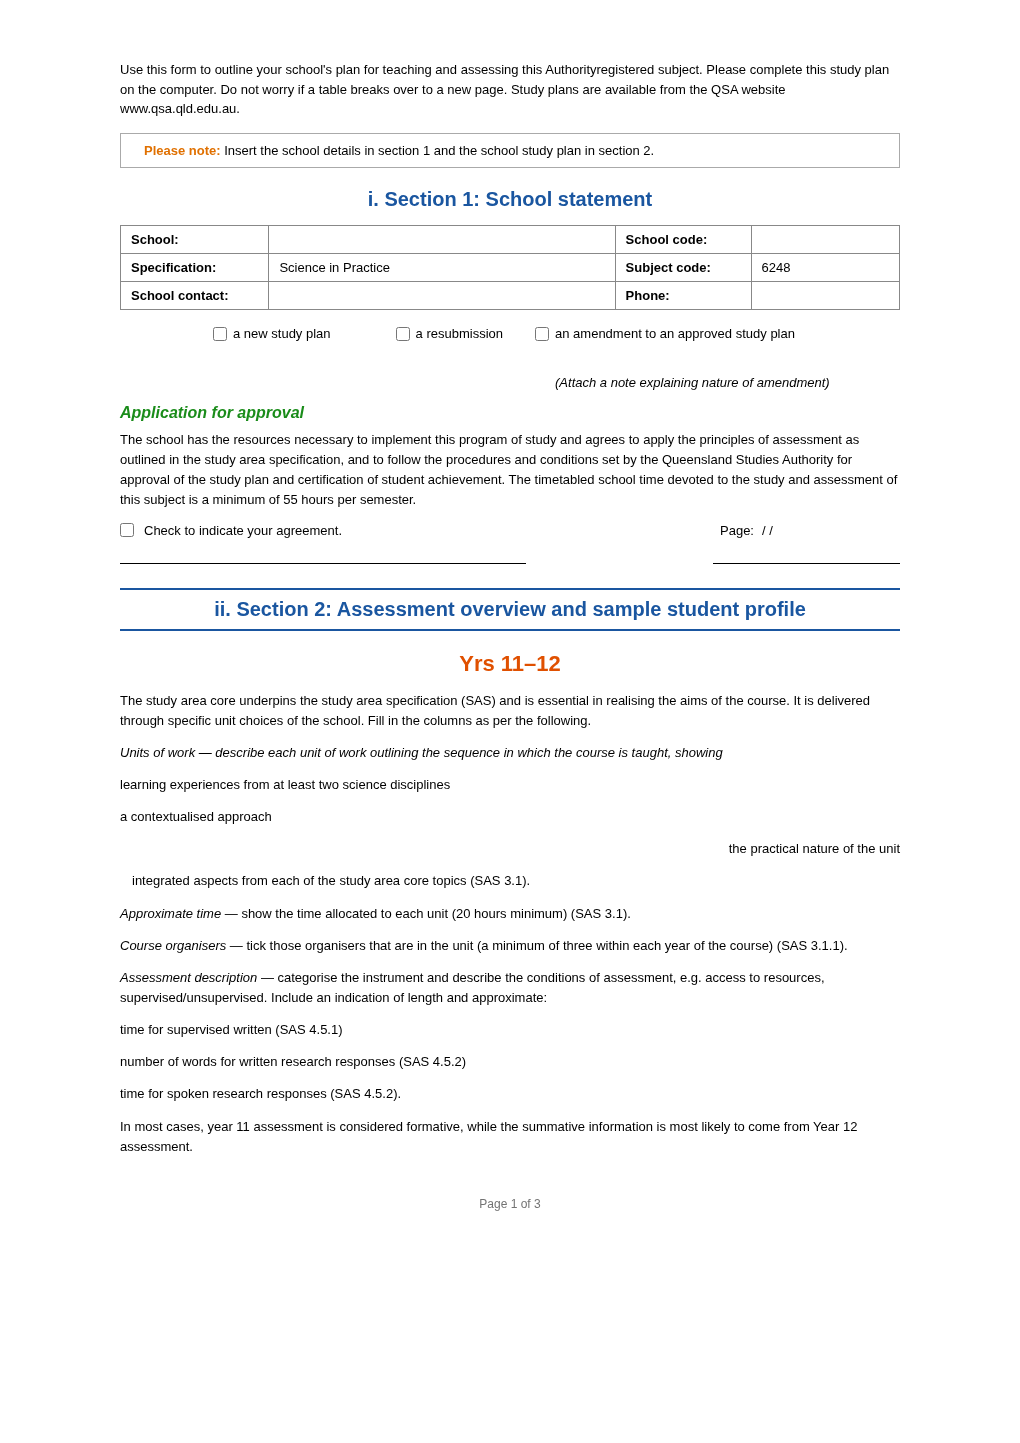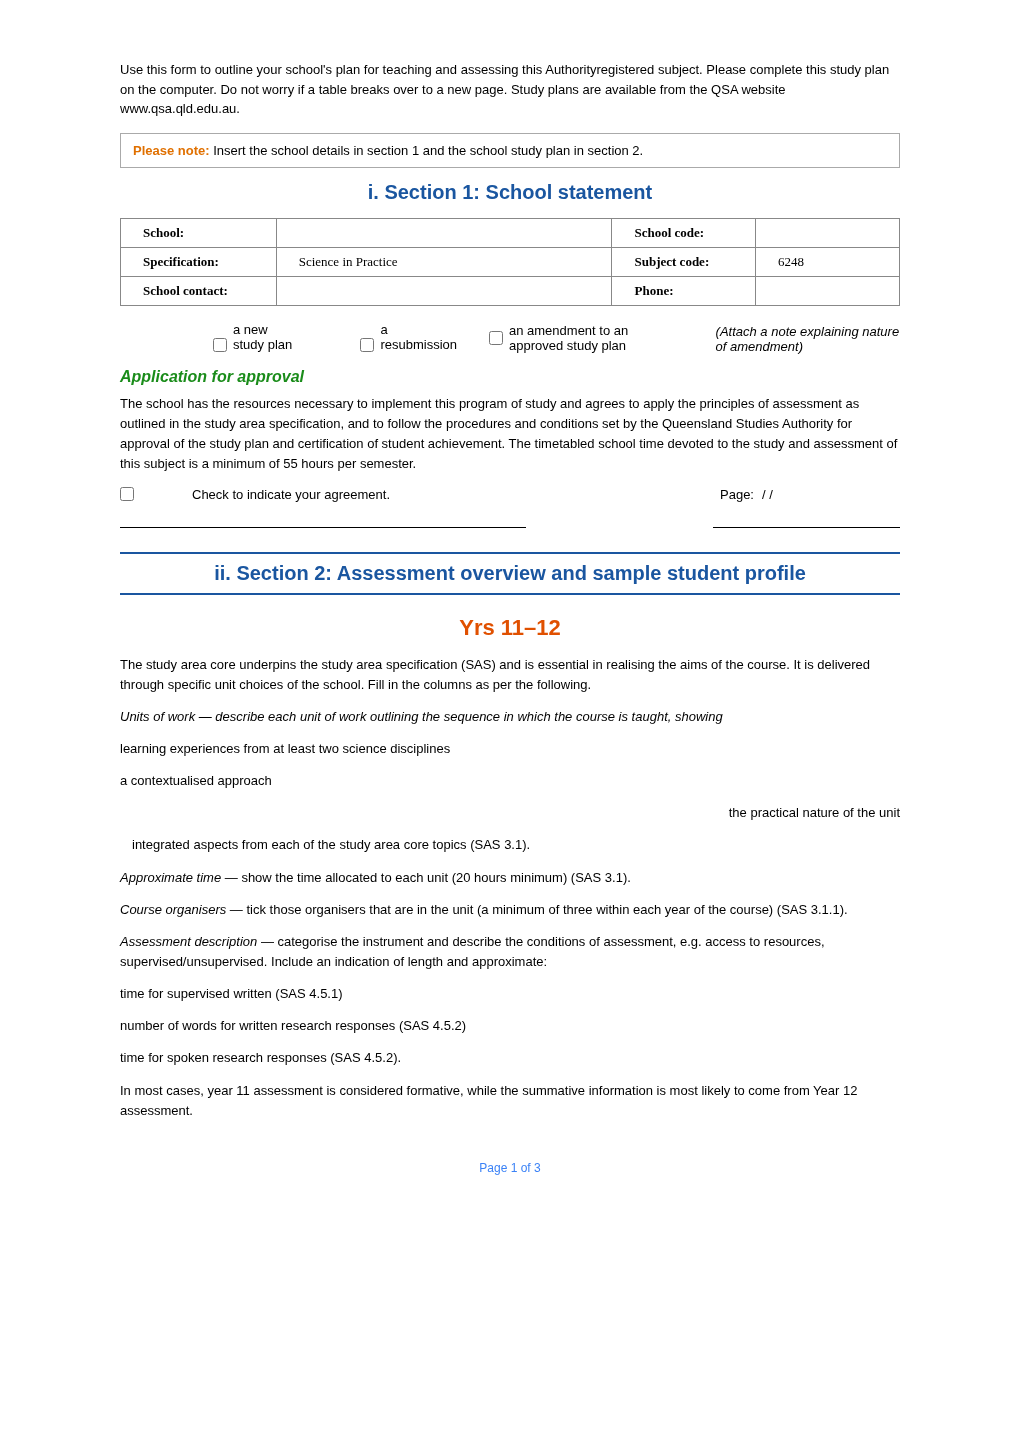--- a/index.html
+++ b/index.html
@@ -16,22 +16,22 @@
       margin: 0 auto;
       padding: 60px 60px 40px 60px;
     }
     .intro-text {
       font-size: 13px;
       line-height: 1.5;
       margin-bottom: 14px;
     }
     .note-box {
       border: 1px solid #aaa;
-      padding: 7px 12px;
-      margin-bottom: 13px;
+      padding: 7px 23px;
+      margin-bottom: 20px;
       font-size: 13px;
       line-height: 1.5;
     }
     .note-box .bold-label {
       font-weight: bold;
       color: #e07000;
     }
     .section-heading {
       text-align: center;
       color: #1a56a0;
@@ -39,23 +39,22 @@
       font-weight: bold;
       margin-bottom: 14px;
     }
     .school-table {
       width: 100%;
       border-collapse: collapse;
       margin-bottom: 16px;
     }
     .school-table td {
       border: 1px solid #888;
-      padding: 6px 22px;
-      font-size: 13px;
-      font-family: Liberation Serif, serif;
+      padding: 6px 10px;
+      font-size: 13px;
     }
     .school-table .label-cell {
       font-weight: bold;
       width: 120px;
       white-space: nowrap;
     }
     .school-table .value-cell {
       width: 280px;
     }
     .school-table .right-label {
@@ -80,21 +79,21 @@
       padding-left: 33px;
     }
     .checkbox-item input[type="checkbox"] {
       width: 14px;
       height: 14px;
       margin-right: 6px;
       flex-shrink: 0;
     }
     .amendment-block {
       display: flex;
-      flex-direction: row;
+      flex-direction: column;
       font-size: 13px;
       gap: 32px;
     }
     .amendment-block .amendment-line1 {
       display: flex;
       align-items: center;
     }
     .amendment-block .amendment-italic {
       font-style: italic;
       margin-left: 20px;
@@ -138,42 +137,41 @@
     .agreement-date-wrapper {
       display: flex;
       justify-content: space-between;
       align-items: flex-start;
       margin-bottom: 0;
     }
     .agreement-left {
       display: flex;
       align-items: center;
       flex: 1;
-      gap: 48px;
     }
     .agreement-right {
       display: flex;
       align-items: center;
       min-width: 180px;
     }
     .yrs-heading {
       text-align: center;
       color: #e05000;
       font-size: 22px;
       font-weight: bold;
       margin-bottom: 14px;
     }
     .italic-text {
       font-style: italic;
     }
     .page-footer {
       text-align: center;
       font-size: 12px;
       margin-top: 40px;
-      color: #3b82f6;
+      color: #737373;
     }
   </style>
 </head>
 <body>
 
 <div class="page">
 
   <p class="intro-text">Use this form to outline your school's plan for teaching and assessing this Authorityregistered subject. Please complete this study plan on the computer. Do not worry if a table breaks over to a new page. Study plans are available from the QSA website www.qsa.qld.edu.au.</p>
 
   <div class="note-box">

